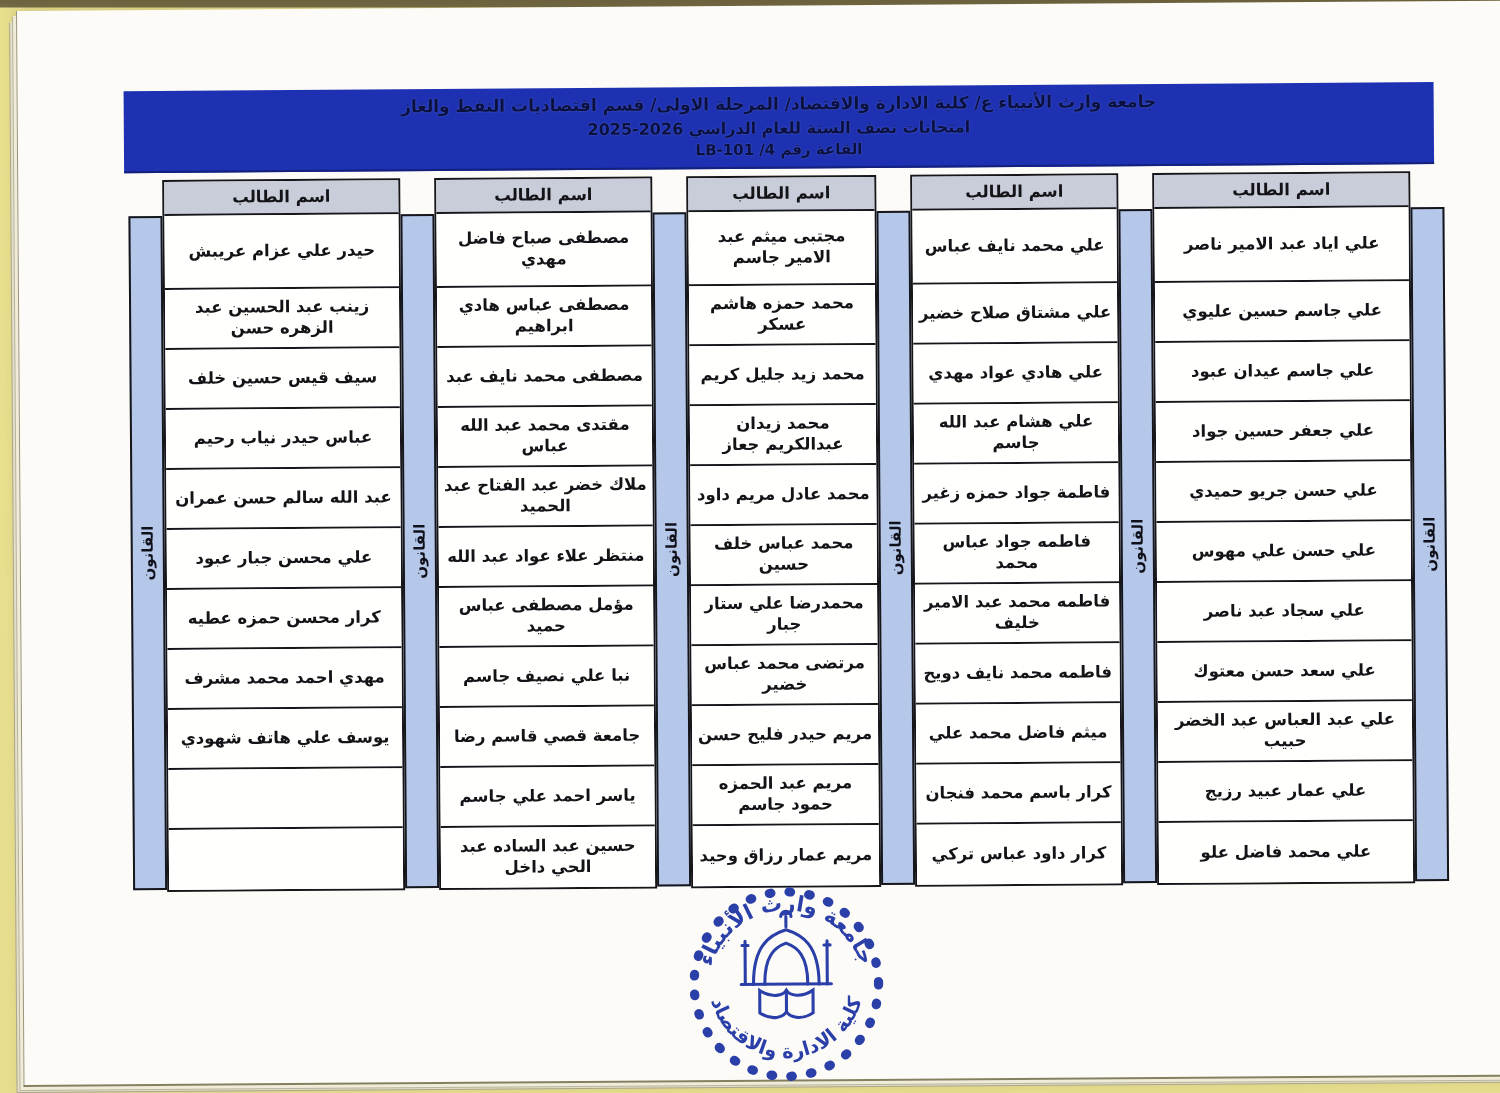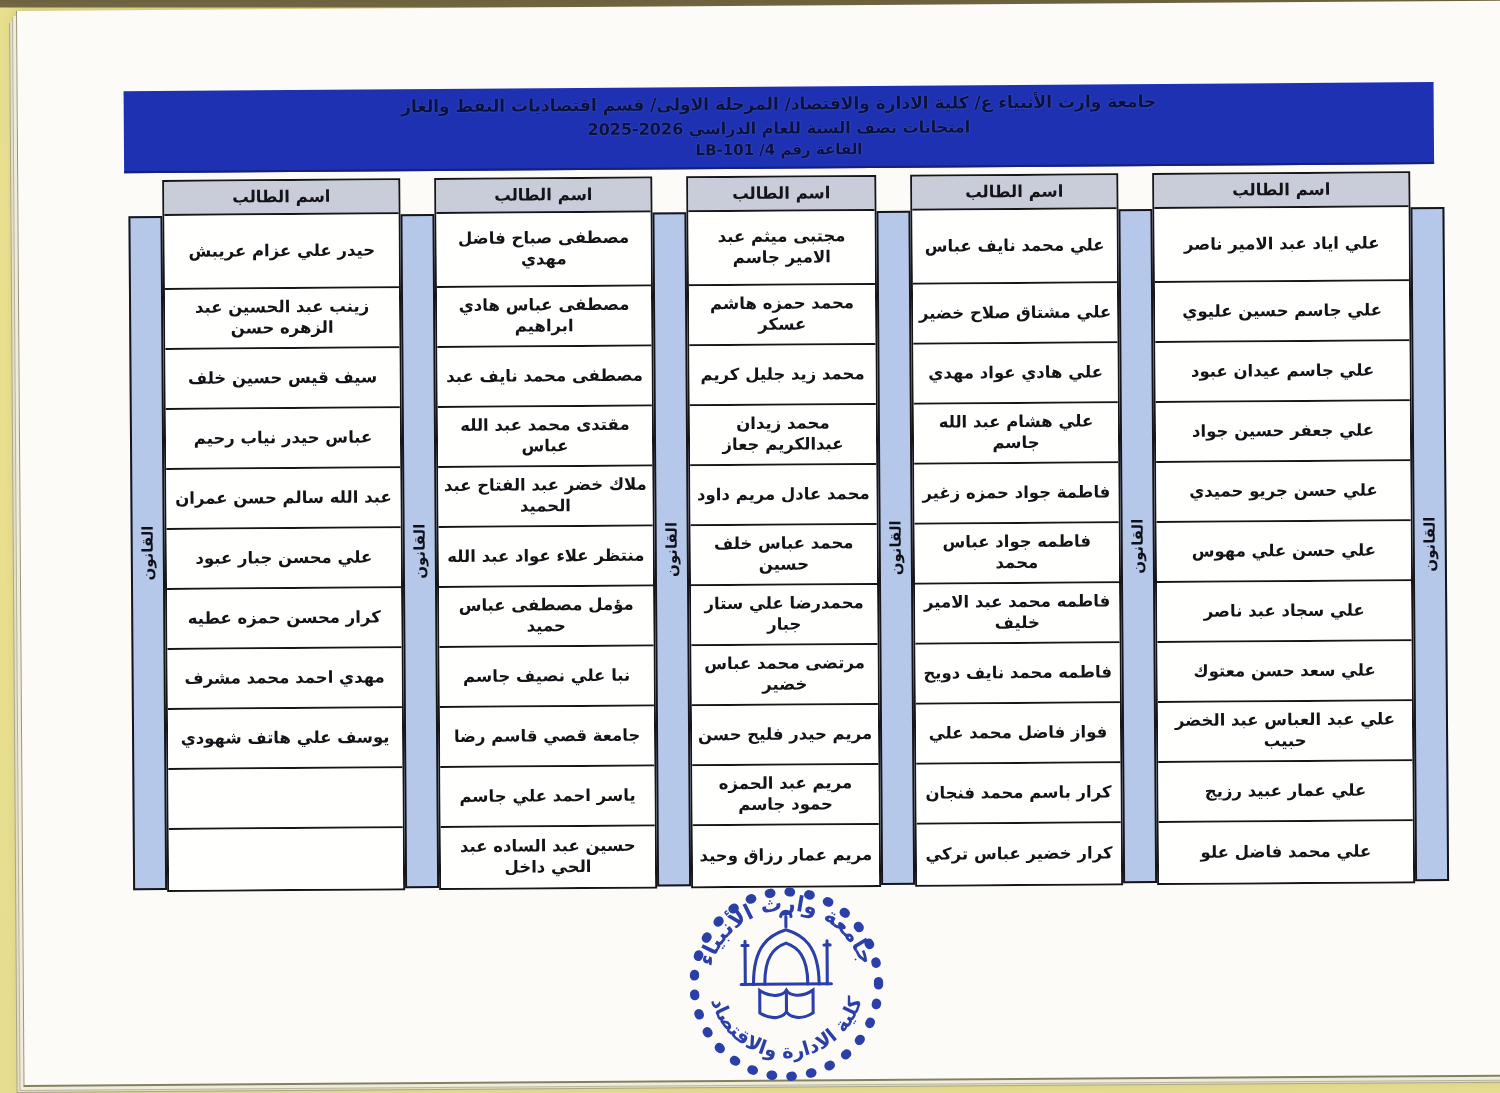--- a/index.html
+++ b/index.html
@@ -168,29 +168,29 @@
 
   <div class="cell">
     <span>فاطمه محمد عبد الامير خليف</span>
   </div>
 
   <div class="cell">
     <span>فاطمه محمد نايف دويح</span>
   </div>
 
   <div class="cell">
-    <span>فواز فاضل محمد علي</span>
+    <span>ميثم فاضل محمد علي</span>
   </div>
 
   <div class="cell">
     <span>كرار باسم محمد فنجان</span>
   </div>
 
   <div class="cell">
-    <span>كرار خضير عباس تركي</span>
+    <span>كرار داود عباس تركي</span>
   </div>
 </div>
   </div>
 
   <div class="table-group">
     <div class="law-strip">
       <span class="law-text">القانون</span>
     </div>
     <div class="names-col w2">
       <div class="cell head">اسم الطالب</div>

